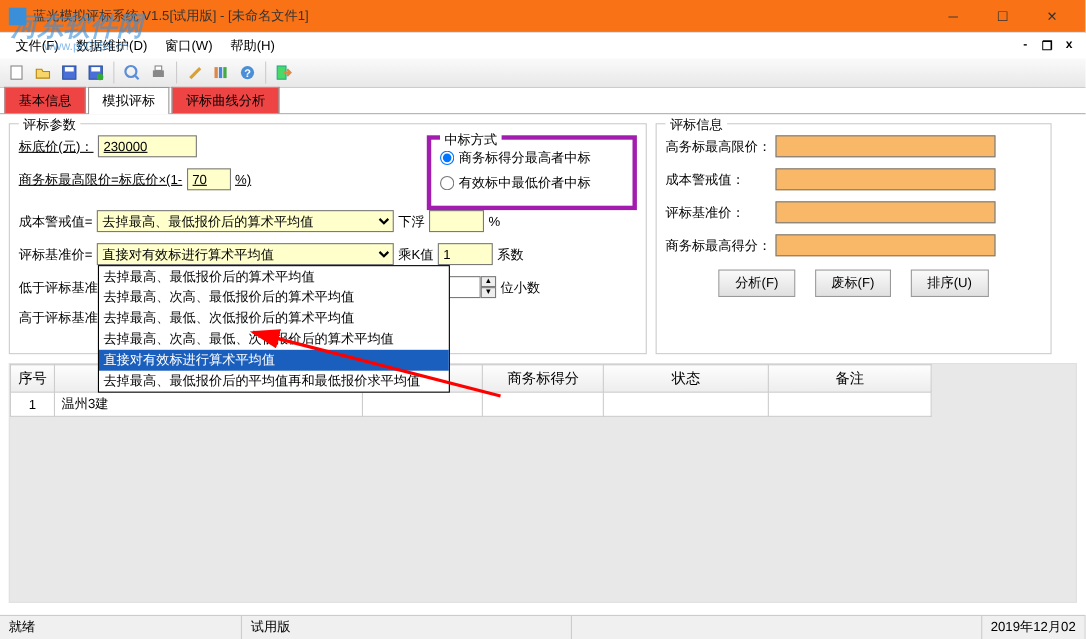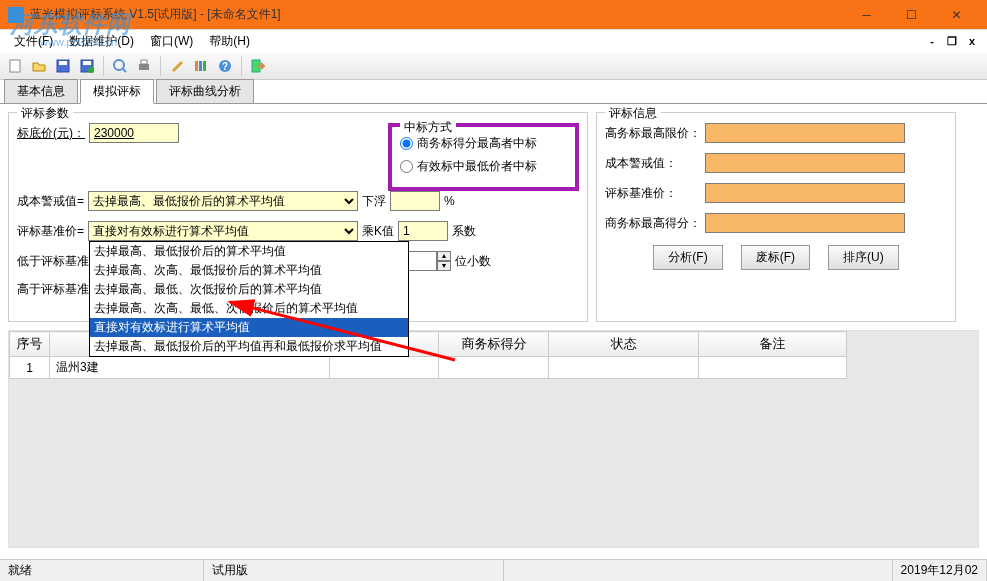--- a/index.html
+++ b/index.html
@@ -17,21 +17,21 @@
 .menubar { height: 22px; background: #fff; display: flex; align-items: center; padding: 0 6px; position: relative; }
 .menubar .menuitem { padding: 2px 8px; cursor: default; }
 .menubar .mdi-controls { margin-left: auto; display: flex; gap: 2px; }
 .menubar .mdi-btn { width: 18px; height: 16px; font-size: 11px; display: flex; align-items: center; justify-content: center; font-weight: bold; }
 
 .toolbar { height: 28px; background: linear-gradient(#fafafa, #e8e8e8); border-top: 1px solid #fff; border-bottom: 1px solid #ccc; display: flex; align-items: center; padding: 0 4px; gap: 2px; }
 .toolbar .tbtn { width: 22px; height: 22px; display: flex; align-items: center; justify-content: center; border: 1px solid transparent; }
 .toolbar .sep { width: 1px; height: 20px; background: #ccc; margin: 0 3px; }
 
 .tabstrip { height: 24px; background: #fff; display: flex; align-items: flex-end; padding: 0 4px; border-bottom: 1px solid #999; }
-.tab { padding: 3px 12px; border: 1px solid #999; border-bottom: none; background: #e5e5e5; margin-right: 2px; cursor: default; position: relative; }
+.tab { padding: 3px 12px; border: 1px solid #999; border-bottom: none; background: #ef4444; margin-right: 2px; cursor: default; position: relative; }
 .tab.active { background: #fff; border-bottom: 1px solid #fff; margin-bottom: -1px; z-index: 1; }
 
 .content { padding: 8px; display: flex; gap: 8px; background: #fff; }
 .groupbox { border: 1px solid #ccc; padding: 10px 8px 8px; position: relative; }
 .groupbox .gtitle { position: absolute; top: -8px; left: 8px; background: #fff; padding: 0 4px; }
 .left-group { width: 580px; height: 210px; }
 .right-group { width: 360px; height: 210px; }
 
 .form-row { display: flex; align-items: center; margin-bottom: 10px; gap: 4px; }
 .form-row label { white-space: nowrap; }
@@ -172,20 +172,25 @@
 <div class="content">
 
   <div class="groupbox left-group">
     <div class="gtitle">评标参数</div>
 
     <div style="display:flex;">
       <div style="flex:1;text-decoration:underline;">
         <div class="form-row">
           <label>标底价(元)：</label>
           <input type="text" class="yellow" style="width: 90px;" value="230000">
+        </div>
+        <div class="form-row">
+          <label>商务标最高限价=标底价×(1-</label>
+          <input type="text" class="yellow" style="width: 40px;" value="70">
+          <span>%)</span>
         </div>
       </div>
       <div class="subgroup">
         <div class="gtitle">中标方式</div>
         <div class="radio-row">
           <input type="radio" name="zb" checked="" style="">
           <label>商务标得分最高者中标</label>
         </div>
         <div class="radio-row">
           <input type="radio" name="zb" style="">
@@ -289,17 +294,17 @@
 <svg class="arrow" style="left:215px; top:220px;" width="250" height="150">
   <defs>
       <marker id="ah" markerWidth="10" markerHeight="10" refX="8" refY="3" orient="auto">
         <path d="M0,0 L0,6 L9,3 z" fill="#ff0000"></path>
       </marker>
     </defs>
   <line x1="240" y1="140" x2="15" y2="82" stroke="#ff0000" stroke-width="3" marker-end="url(#ah)"></line>
 </svg>
 
 <div class="statusbar">
-  <div class="cell" style="width:204px">就绪</div>
+  <div class="cell" style="width:220px">就绪</div>
   <div class="cell" style="width:300px">试用版</div>
   <div class="cell spacer"></div>
   <div class="cell">2019年12月02</div>
 </div>
 
 </body></html>

